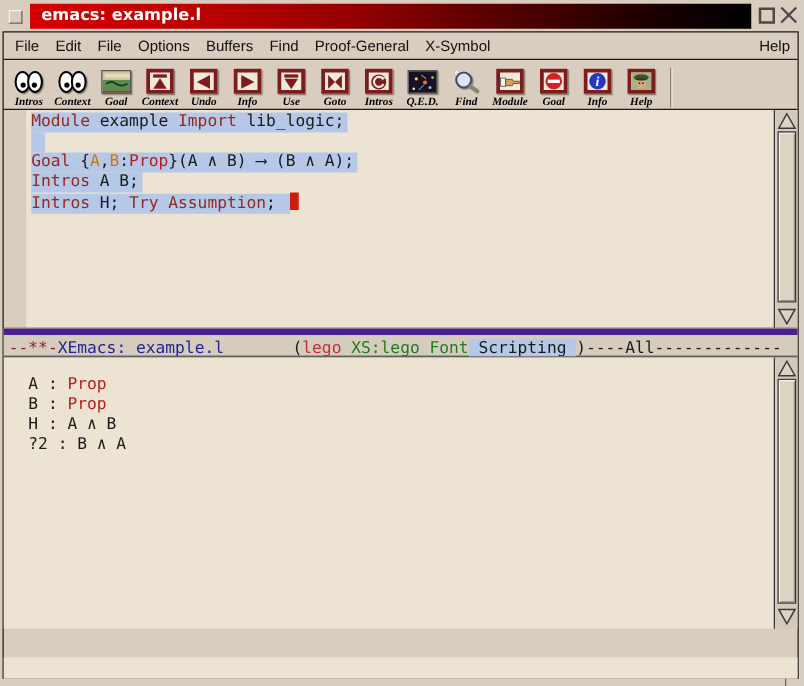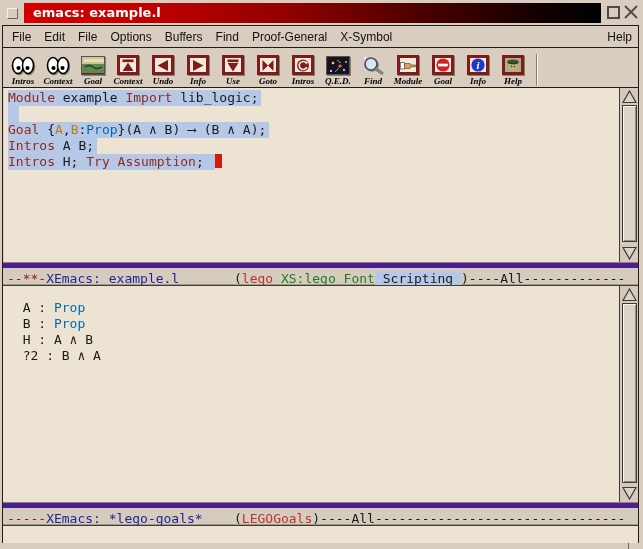--- a/index.html
+++ b/index.html
@@ -38,25 +38,25 @@
   .tb-icon .framed { border:3px solid #7e1c1c; background:#f1e9da; display:flex; align-items:center;
                      justify-content:center; width:22px; height:20px; }
   .tb-icon .pic { border:1px solid #555; display:flex; }
   .tb-label { font:italic bold 9px/10px "Liberation Serif", serif; color:#000; white-space:nowrap; }
   .tb-sep { width:2px; height:32px; border-left:1px solid #8a8071; border-right:1px solid #f7f2e8;
             margin-left:5px; }
 
   
   .buffer { position:absolute; background:#ece3d3; overflow:hidden;
             font:13px/16px "DejaVu Sans Mono", monospace; color:#1a1a1a; white-space:pre; }
-  #script-buffer { left:4px; top:88px; width:616px; height:224px; padding:2px 6px 0 4px; }
+  #script-buffer { left:21px; top:88px; width:616px; height:224px; padding:2px 6px 0 4px; }
   #goals-buffer  { left:3px; top:286px; width:616px; height:217px; padding:14px 0 0 4px; }
   .bufline { height:16px; }
   .locked { background:#b6c8e7; padding-right:3px; display:inline-block; }
-  .c-kw { color:#93291e; } .c-tx { color:#1a1a1a; } .c-var { color:#c27c0e; } .c-ty { color:#0369a1; }
+  .c-kw { color:#93291e; } .c-tx { color:#1a1a1a; } .c-var { color:#c27c0e; } .c-ty { color:#b91c1c; }
   .cursor { display:inline-block; width:7px; height:14px; background:#d01d0a; vertical-align:-2px; }
 
   
   .modeline { position:absolute; left:3px; width:635px; height:23px; background:#d6ccbe;
               border-top:5px solid #4c1d95; border-bottom:1px solid #3c3c3c;
               box-shadow:inset 0 -1px 0 #a3998a, 0 -1px 0 #8d8373;
               font:13px/21px "DejaVu Sans Mono", monospace; padding-left:4px;
               white-space:pre; overflow:hidden; }
   #modeline-script { top:263px; }
   #modeline-goals  { top:503px; }
@@ -317,18 +317,17 @@
         </svg>
     </div>
     <div class="sb-thumb"></div>
     <div class="sb-arrow sb-down">
       <svg width="15" height="14">
           <polygon points="1,1.5 14,1.5 7.5,13" fill="#ddd3c5" stroke="#3a3a3a" stroke-width="1.2"></polygon>
         </svg>
     </div>
   </div>
 
-  <div id="modeline-goals" class="modeline"><span class="c-mred">-----</span><span class="c-mnavy">XEmacs: *lego-goals*</span><span class="c-mtx">    </span><span class="c-mtx">(</span><span class="c-mbright">LEGOGoals</span><span class="c-mtx">)</span><span class="c-mtx">----All--------------------------------</span></div>
 
   <div id="minibuffer"></div>
 
   <div id="resize-grip"></div>
 </div>
 
 </body></html>

